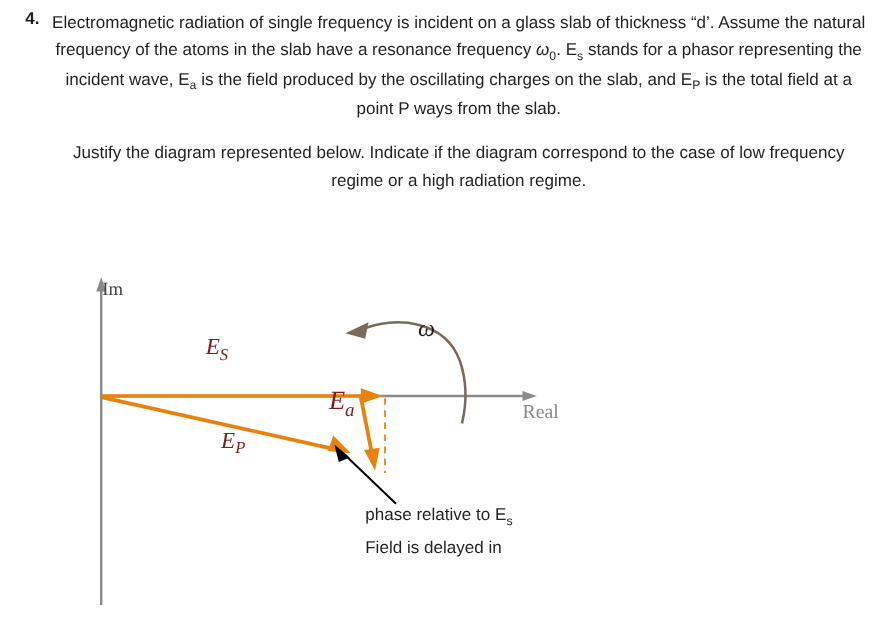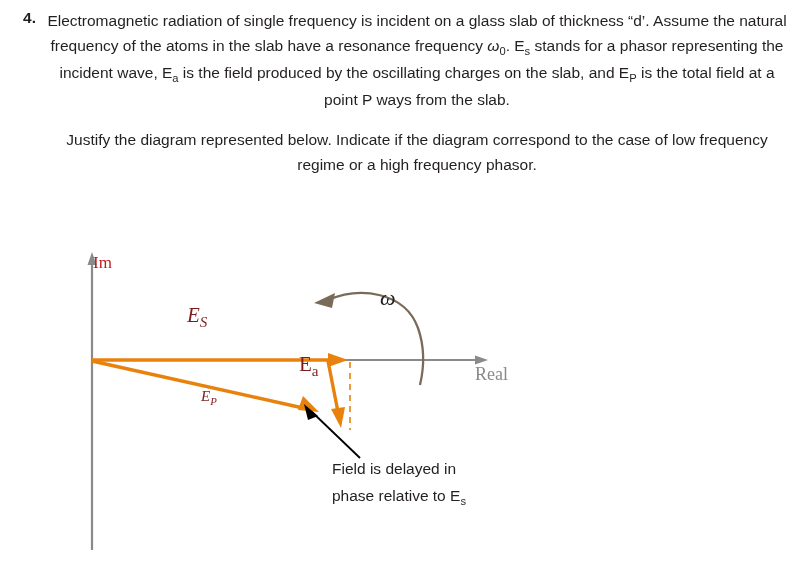--- a/index.html
+++ b/index.html
@@ -71,44 +71,45 @@
   }
   .lbl {
     position: absolute;
     font-family: "Liberation Serif", serif;
     color: #7f1d1d;
   }
   .lbl-im {
     left: 33px;
     top: 13px;
     font-size: 17px;
-    color: #b91c1c;
+    color: #404040;
     font-family: "Liberation Serif", serif;
   }
   .lbl-real {
     left: 415px;
     top: 124px;
     font-size: 18px;
     color: #8a8a8a;
   }
   .lbl-es {
     left: 127px;
     top: 63px;
     font-size: 21px;
     font-style: italic;
   }
   .lbl-ea {
     left: 239px;
     top: 112px;
-    font-size: 21px;
+    font-size: 24px;
+    font-style: italic;
   }
   .lbl-ep {
     left: 141px;
     top: 148px;
-    font-size: 15px;
+    font-size: 21px;
     font-style: italic;
   }
   .lbl-omega {
     left: 320px;
     top: 45px;
     font-size: 22px;
     font-style: italic;
     font-family: "Liberation Serif", serif;
     color: #231f20;
   }
@@ -128,21 +129,21 @@
 
 <div class="page">
 
   <div class="question">
     <div class="q-row">
       <div class="q-number">4.</div>
       <div class="q-body">
         <p class="q-para">
           <span>Electromagnetic radiation of single frequency is incident on a glass slab of thickness “d’. Assume the natural frequency of the atoms in the slab have a resonance frequency </span><span class="ital">ω</span><sub>0</sub><span>.  E</span><sub>s</sub><span> stands for a phasor representing the incident wave, E</span><sub>a</sub><span> is the field produced by the oscillating charges on the slab, and E</span><sub>P</sub><span> is the total field at a point P ways from the slab.</span>
         </p>
-        <p class="q-para second">Justify the diagram represented below.  Indicate if the diagram correspond to the case of low frequency regime or a high frequency phasor.</p>
+        <p class="q-para second">Justify the diagram represented below.  Indicate if the diagram correspond to the case of low frequency regime or a high radiation regime.</p>
       </div>
     </div>
   </div>
 
   <div class="diagram">
     <svg width="700" height="320" viewBox="0 0 700 320">
 
       <g>
         <line x1="32" y1="310" x2="32" y2="22" stroke="#8a8a8a" stroke-width="2.2"></line>
         <polygon points="32,12 27.5,25 36.5,25" fill="#8a8a8a"></polygon>
@@ -184,18 +185,18 @@
     <div class="lbl lbl-im">Im</div>
     <div class="lbl lbl-real">Real</div>
 
     <div class="lbl lbl-es"><span>E</span><sub>S</sub></div>
     <div class="lbl lbl-ea"><span>E</span><sub>a</sub></div>
     <div class="lbl lbl-ep"><span>E</span><sub>P</sub></div>
 
     <div class="lbl lbl-omega">ω</div>
 
     <div class="caption">
+      <div><span>phase relative to E</span><sub>s</sub></div>
       <div>Field is delayed in</div>
-      <div><span>phase relative to E</span><sub>s</sub></div>
     </div>
   </div>
 
 </div>
 
 </body></html>

